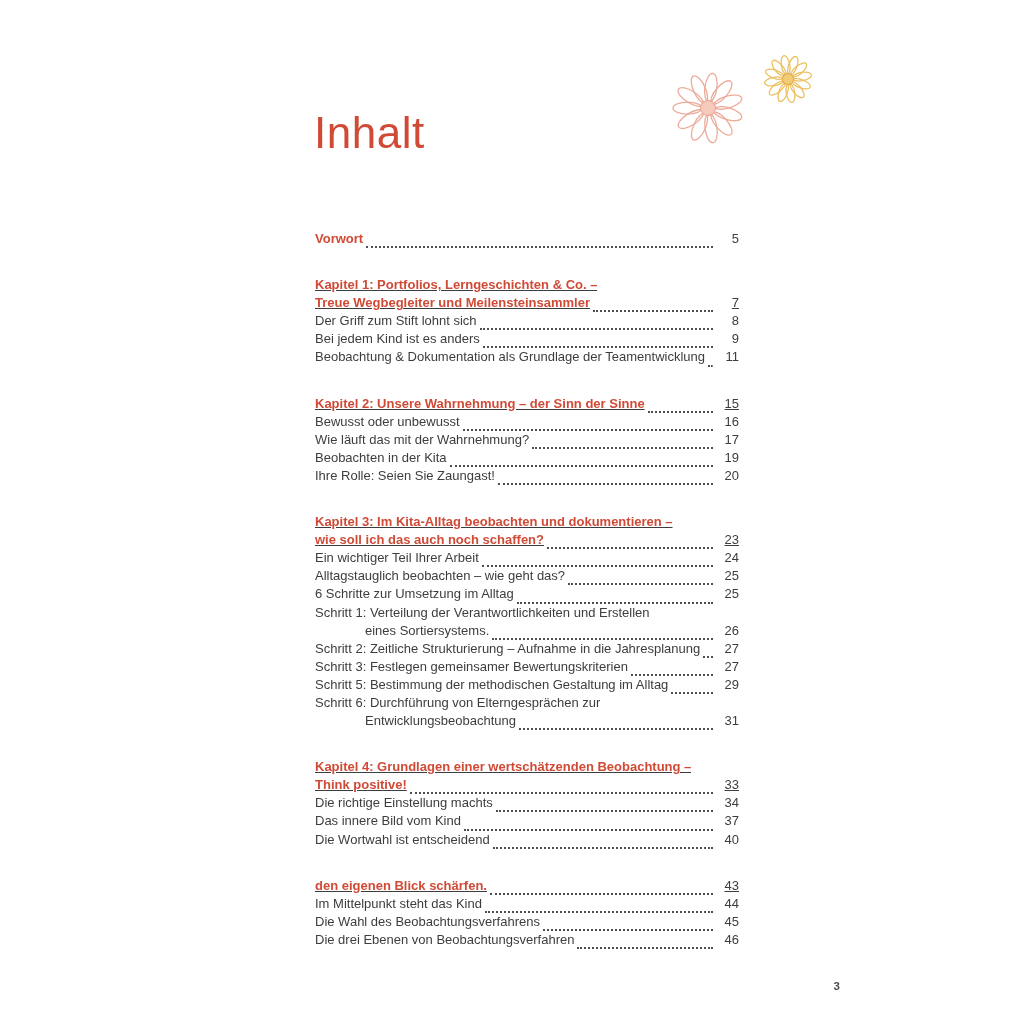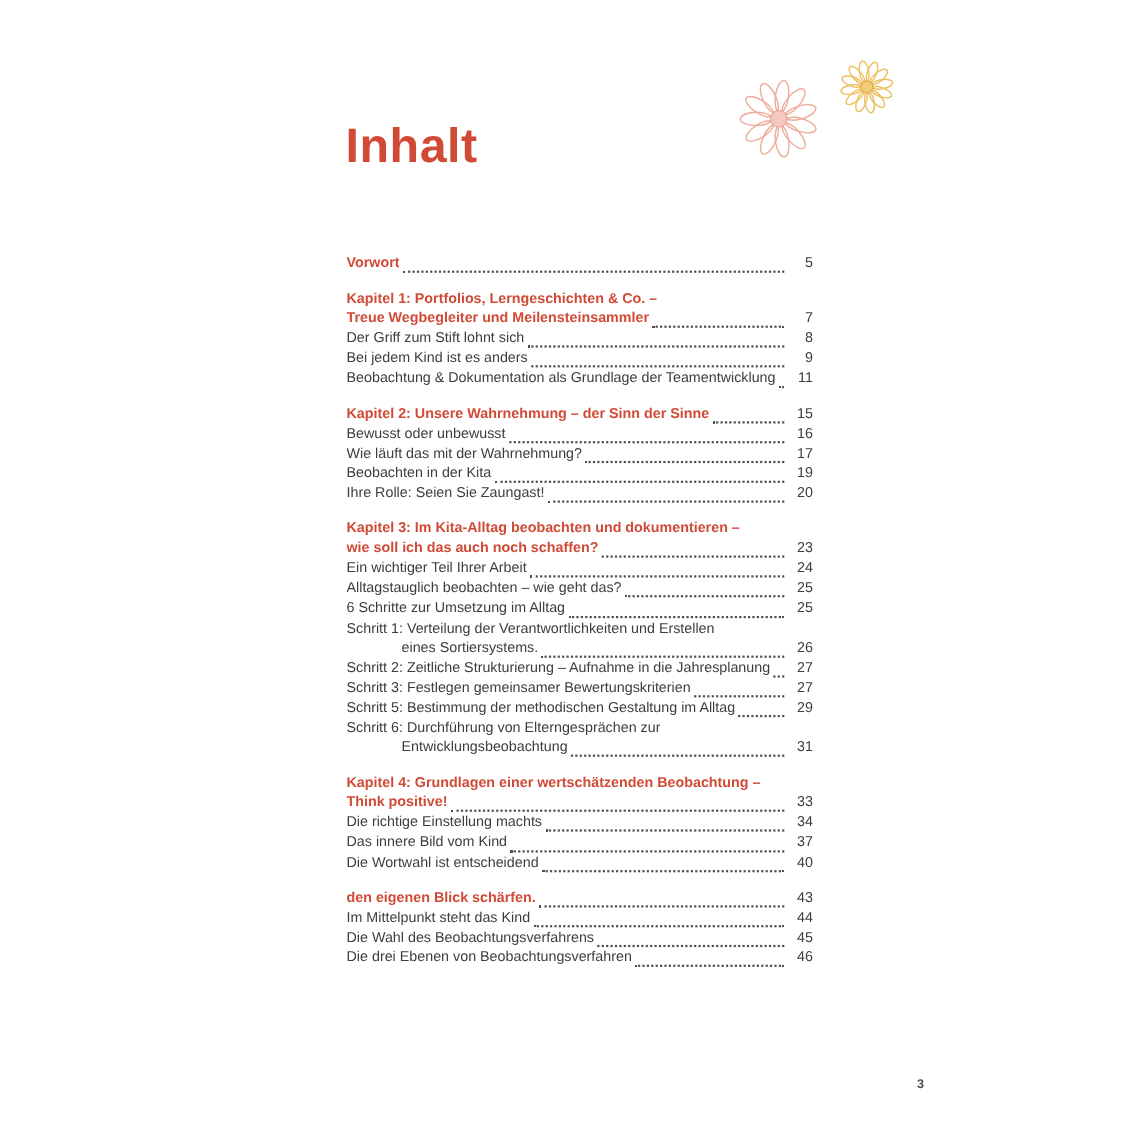--- a/index.html
+++ b/index.html
@@ -15,21 +15,21 @@
     position: relative;
     width: 1024px;
     height: 1024px;
     background: #ffffff;
   }
   .page-title {
     position: absolute;
     left: 314px;
     top: 108px;
     font-size: 44px;
-    font-weight: 700;
+    font-weight: 400;
     letter-spacing: 0.5px;
     color: var(--accent, #d04a36);
   }
   .flower {
     position: absolute;
   }
   .flower-pink { left: 664px; top: 64px; }
   .flower-yellow { left: 759px; top: 50px; }
   .flower-pink ellipse { stroke: var(--flower-pink, #edab9a); }
   .flower-pink .fl-center { fill: #f5c9bc; stroke: #e9a593; }
@@ -39,21 +39,21 @@
 
   .toc {
     position: absolute;
     left: 315px;
     top: 230px;
     width: 424px;
     font-size: 13px;
     color: #3d3d3d;
   }
   .entry { margin: 0; }
-  .entry.gap { margin-top: 14px; }
+  .entry.gap { margin-top: 28px; text-decoration: underline; }
   .line {
     display: flex;
     align-items: flex-start;
     height: 18.1px;
     line-height: 18.1px;
     white-space: nowrap;
   }
   .line .txt {
     flex: 0 1 auto;
     overflow: hidden;

